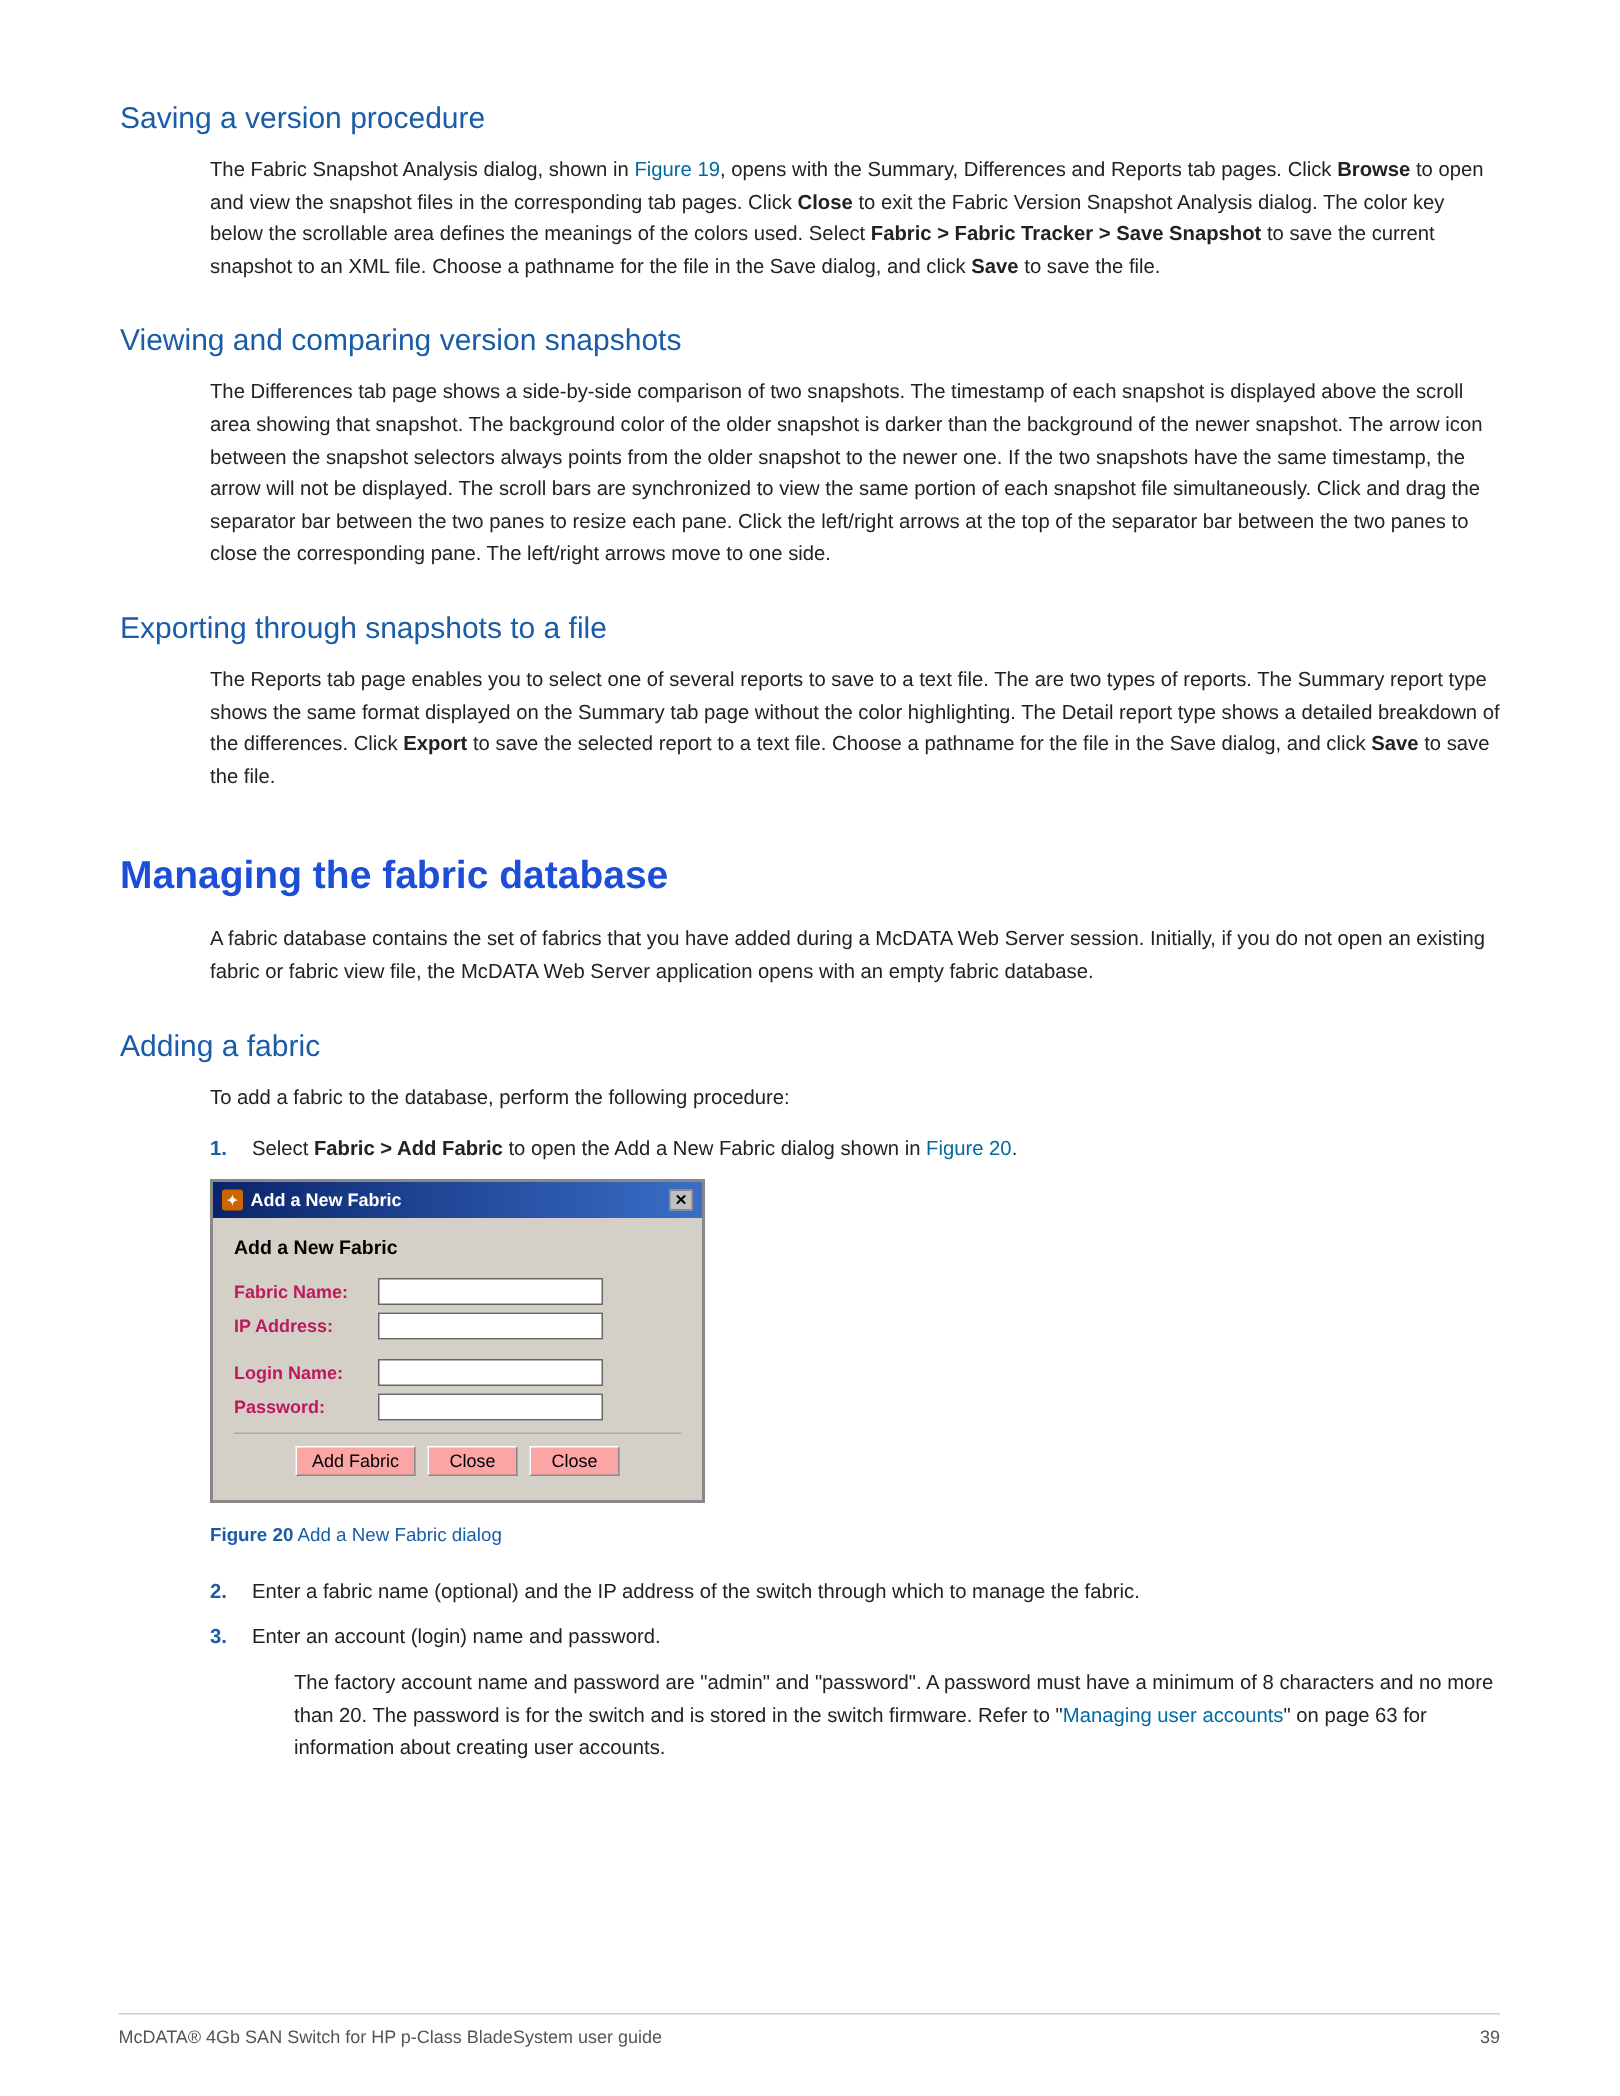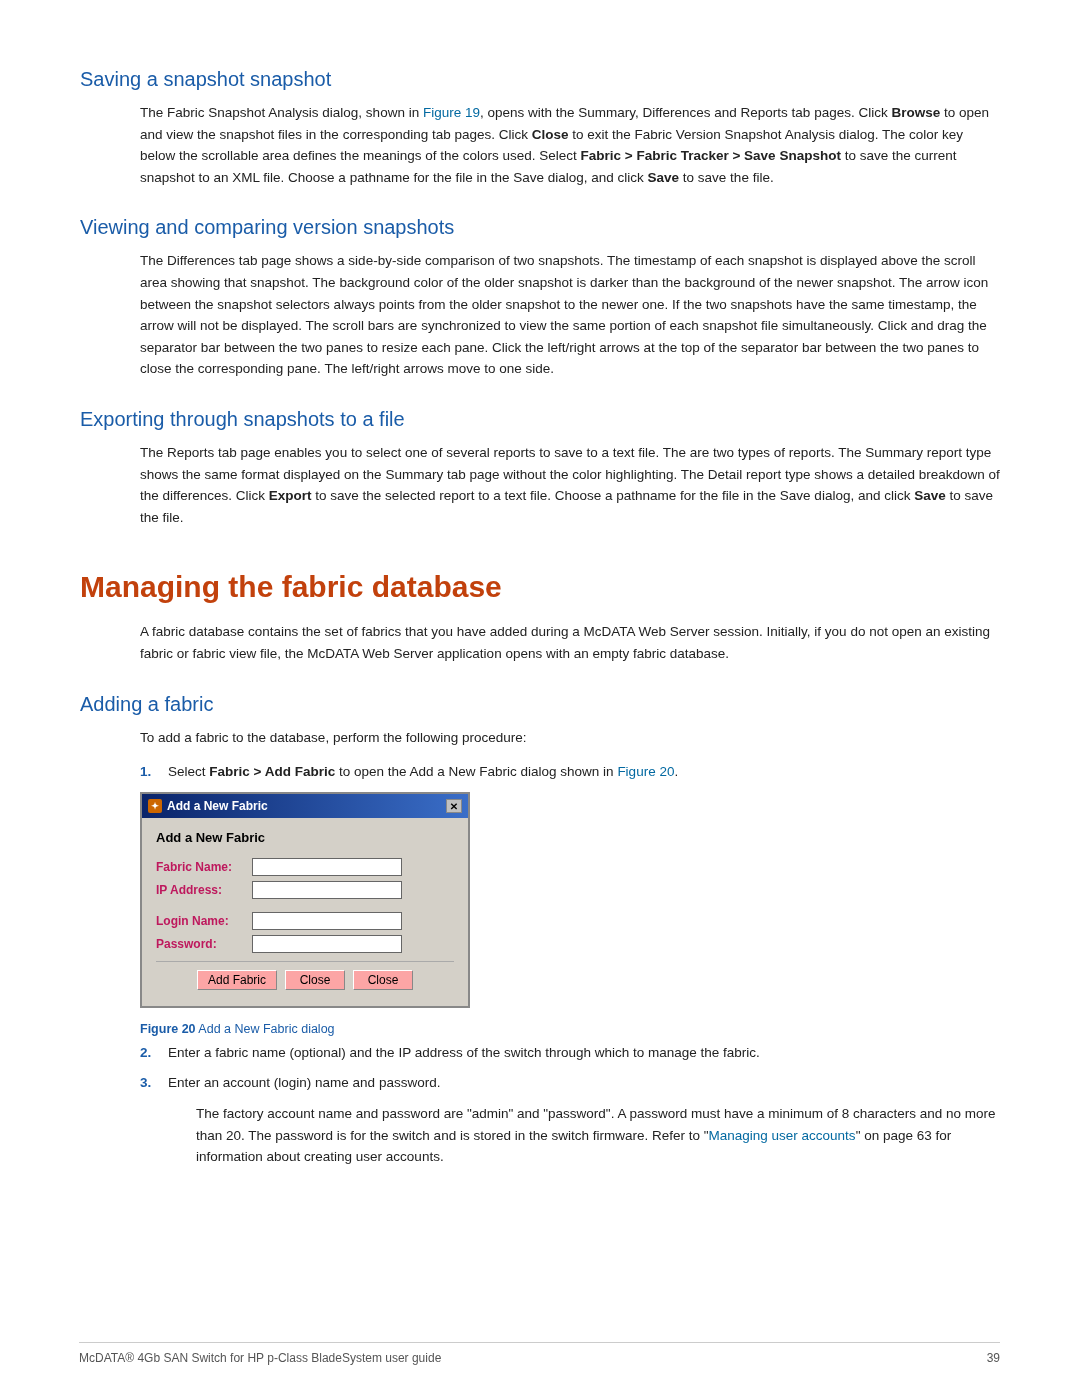--- a/index.html
+++ b/index.html
@@ -22,22 +22,22 @@
     
     .section-h2 {
       color: #1a5ca8;
       font-size: 20px;
       font-weight: normal;
       margin-bottom: 8px;
       margin-top: 24px;
     }
 
     .section-h1 {
-      color: #c2410c;
-      font-size: 30px;
+      color: #1d4ed8;
+      font-size: 26px;
       font-weight: bold;
       margin-bottom: 12px;
       margin-top: 36px;
       border-top: none;
     }
 
     .body-text {
       margin-left: 60px;
       margin-bottom: 14px;
       font-size: 13.5px;
@@ -193,21 +193,21 @@
       cursor: pointer;
       min-width: 60px;
       text-align: center;
     }
 
     
     .figure-caption {
       margin-left: 60px;
       font-size: 12.5px;
       color: #1a5ca8;
-      margin-bottom: 4px;
+      margin-bottom: 18px;
     }
 
     .figure-caption .fig-num {
       font-weight: bold;
     }
 
     
     .page-footer {
       position: absolute;
       bottom: 30px;
@@ -237,21 +237,21 @@
       line-height: 1.6;
     }
 
   </style>
 </head>
 <body>
 
 <div class="page">
 
   <div>
-    <h2 class="section-h2">Saving a snapshot snapshot</h2>
+    <h2 class="section-h2">Saving a version procedure</h2>
     <p class="body-text">
       The Fabric Snapshot Analysis dialog, shown in <a class="link-text">Figure 19</a>, opens with the Summary, Differences and Reports tab pages. Click <span class="bold">Browse</span> to open and view the snapshot files in the corresponding tab pages. Click <span class="bold">Close</span> to exit the Fabric Version Snapshot Analysis dialog. The color key below the scrollable area defines the meanings of the colors used. Select <span class="bold">Fabric &gt; Fabric Tracker &gt; Save Snapshot</span> to save the current snapshot to an XML file. Choose a pathname for the file in the Save dialog, and click <span class="bold">Save</span> to save the file.
     </p>
   </div>
 
   <div>
     <h2 class="section-h2">Viewing and comparing version snapshots</h2>
     <p class="body-text">The Differences tab page shows a side-by-side comparison of two snapshots. The timestamp of each snapshot is displayed above the scroll area showing that snapshot. The background color of the older snapshot is darker than the background of the newer snapshot. The arrow icon between the snapshot selectors always points from the older snapshot to the newer one. If the two snapshots have the same timestamp, the arrow will not be displayed. The scroll bars are synchronized to view the same portion of each snapshot file simultaneously. Click and drag the separator bar between the two panes to resize each pane. Click the left/right arrows at the top of the separator bar between the two panes to close the corresponding pane. The left/right arrows move to one side.</p>
   </div>
 

